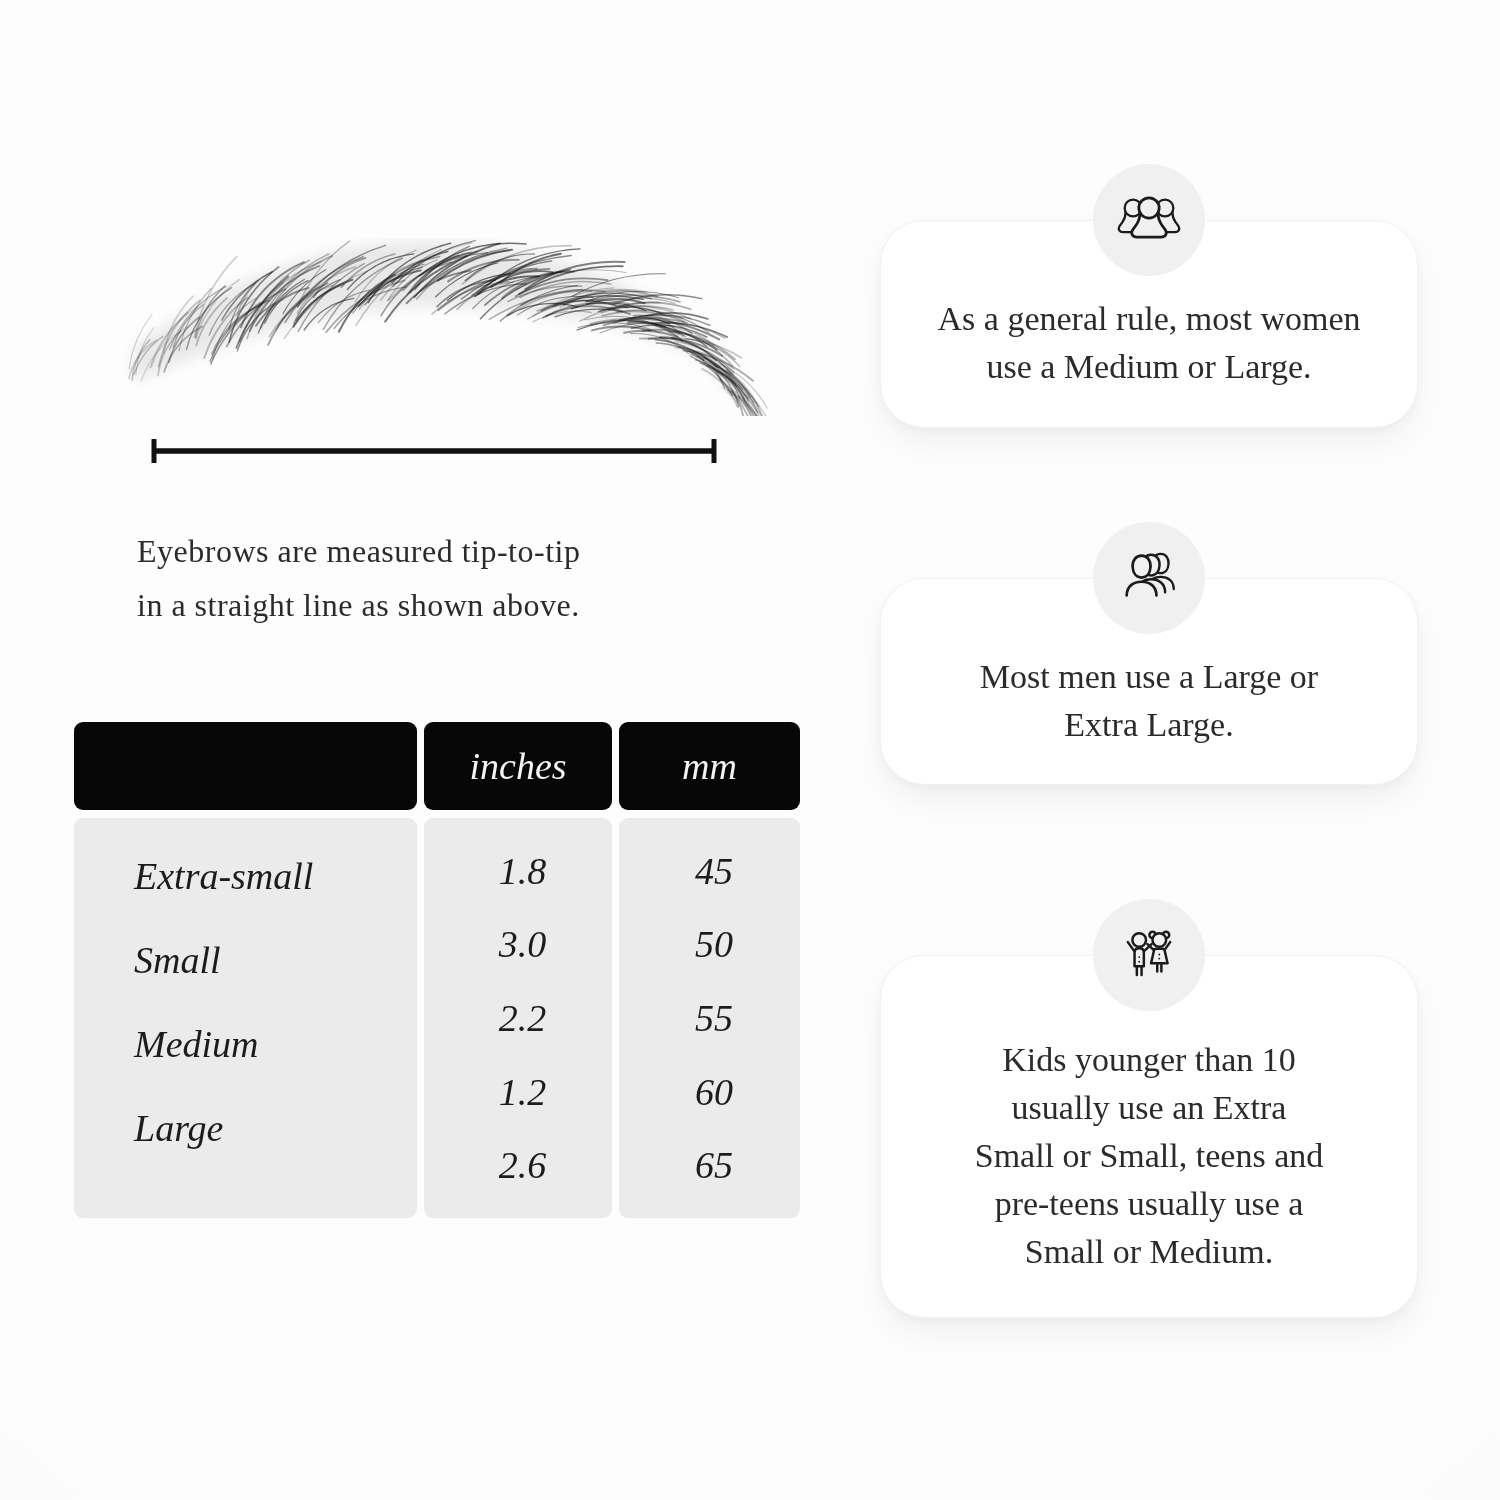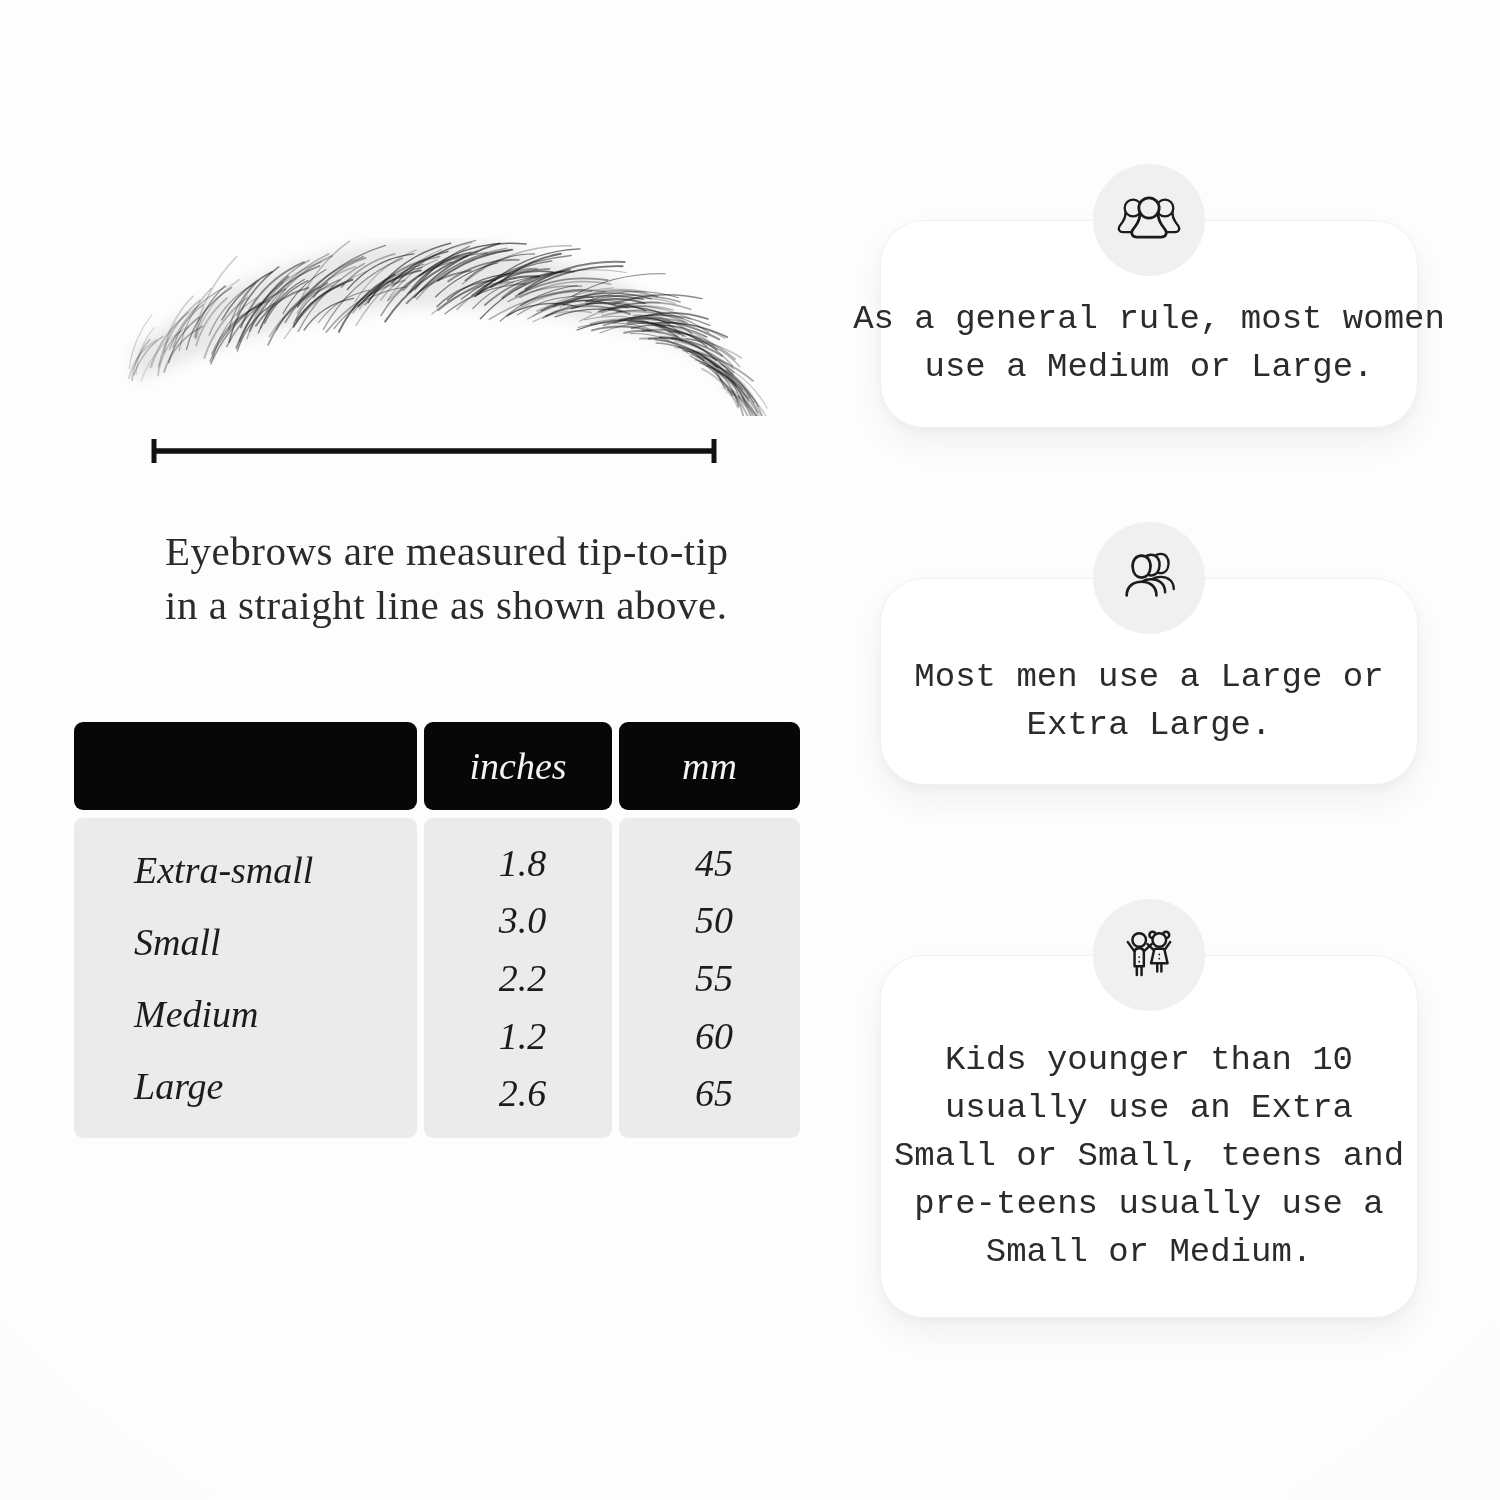--- a/index.html
+++ b/index.html
@@ -12,51 +12,51 @@
   #canvas{
     position:relative;width:1500px;height:1500px;overflow:hidden;
     background:radial-gradient(120% 120% at 50% 42%, #fdfdfd 55%, #f4f4f4 100%);
   }
 
   
   #brow-wrap{position:absolute;left:118px;top:238px;width:660px;height:178px;}
   #measure-line{position:absolute;left:148px;top:437px;}
   #caption{
     position:absolute;left:137px;top:524px;width:660px;
-    font-size:41px;line-height:54px;letter-spacing:.5px;color:#2b2b2b;margin-left:28px;
+    font-size:32px;line-height:54px;letter-spacing:.5px;color:#2b2b2b;
   }
 
   
   #size-table{position:absolute;left:74px;top:722px;width:726px;}
   .thead,.tbody{display:grid;grid-template-columns:343px 188px 181px;column-gap:7px;font-style:italic;}
   .th{
     height:88px;background:#070707;border-radius:9px;color:#f4f4f4;
     font-size:38px;display:flex;align-items:center;justify-content:center;
   }
   .tbody{margin-top:8px;}
   .tcol{
-    background:#ebebeb;border-radius:9px;height:320px;box-sizing:border-box;
+    background:#ebebeb;border-radius:9px;height:400px;box-sizing:border-box;
     padding:16px 0;display:flex;flex-direction:column;
   }
   .tcell{height:84px;display:flex;align-items:center;font-size:38px;color:#1c1c1c;padding-left:9px;}
   .tcol.labels .tcell{padding-left:60px;}
   .tcol.nums .tcell{justify-content:center;}
 
   
   .card{
     position:absolute;left:880px;width:538px;box-sizing:border-box;
     background:#ffffff;border:1px solid #f1f1f1;border-radius:44px;
     box-shadow:0 16px 34px rgba(0,0,0,.05),0 4px 10px rgba(0,0,0,.03);
     display:flex;flex-direction:column;justify-content:center;align-items:center;
     text-align:center;padding:56px 30px 18px 30px;
   }
   #card-women{top:220px;height:208px;}
   #card-men{top:578px;height:207px;}
   #card-kids{top:955px;height:363px;}
-  .card-line{font-size:34px;line-height:48px;color:#2b2b2b;white-space:nowrap;font-family:Liberation Mono, monospace;}
+  .card-line{font-size:34px;line-height:48px;color:#2b2b2b;white-space:nowrap;}
 
   .icon-circle{
     position:absolute;left:1093px;width:112px;height:112px;border-radius:50%;
     background:#f1f0f0;display:flex;align-items:center;justify-content:center;
     z-index:3;
   }
   #circle-women{top:164px;}
   #circle-men{top:522px;}
   #circle-kids{top:899px;}
   .icon-circle svg{display:block;}

